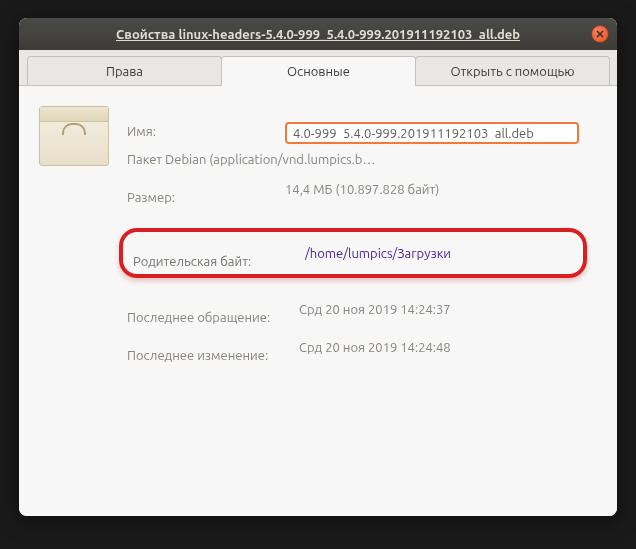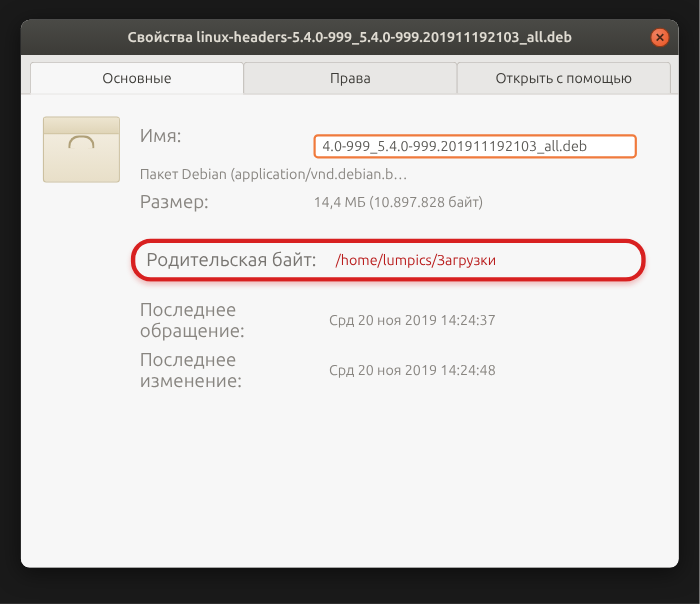--- a/index.html
+++ b/index.html
@@ -33,20 +33,21 @@
       position: relative;
     }
     .title-text {
       color: #dfdbd2;
       font-size: 13px;
       font-weight: bold;
       flex: 1;
       text-align: center;
       white-space: nowrap;
       overflow: hidden;
+      text-decoration: underline;
     }
     .close-btn {
       width: 18px;
       height: 18px;
       border-radius: 50%;
       background: radial-gradient(circle at 30% 30%, #f08060, #e95420);
       border: 1px solid #8a3a1a;
       display: flex;
       align-items: center;
       justify-content: center;
@@ -131,22 +132,23 @@
     }
     .field {
       display: flex;
       align-items: center;
       margin-bottom: 8px;
     }
     .field-label {
       width: 158px;
       text-align: left;
       color: #888580;
-      font-size: 17px;
+      font-size: 13px;
       padding-right: 6px;
+      margin-top: 16px;
     }
     .field-value {
       color: #888580;
       font-size: 13px;
       white-space: nowrap;
       overflow: hidden;
       text-overflow: ellipsis;
     }
     .name-input {
       border: 2px solid #f07a3c;
@@ -171,21 +173,21 @@
       box-shadow: 0 3px 5px rgba(216,32,32,0.25);
     }
     .highlight-row .field {
       margin-bottom: 0;
     }
     .highlight-row .field-label {
       width: 172px;
       color: #777470;
     }
     .highlight-row .field-value {
-      color: #b91c1c;
+      color: #4c1d95;
     }
     .lower {
       margin-left: 88px;
     }
     .lower .field-label {
       width: 172px;
     }
   </style>
 </head>
 <body>
@@ -194,35 +196,35 @@
   <div class="titlebar">
     <div class="title-text">Свойства linux-headers-5.4.0-999_5.4.0-999.201911192103_all.deb</div>
     <div class="close-btn">
       <svg viewBox="0 0 8 8">
         <path d="M1 1 L7 7 M7 1 L1 7" stroke="#4a2818" stroke-width="1.5" fill="none"></path>
       </svg>
     </div>
   </div>
 
   <div class="tabs">
+    <div class="tab">Права</div>
     <div class="tab active">Основные</div>
-    <div class="tab">Права</div>
     <div class="tab">Открыть с помощью</div>
   </div>
 
   <div class="content">
     <div class="top-row">
       <div class="icon-box"></div>
       <div class="fields">
         <div class="field">
           <div class="field-label">Имя:</div>
           <input class="name-input" value="4.0-999_5.4.0-999.201911192103_all.deb" style="">
         </div>
         <div class="field">
-          <div class="field-value">Пакет Debian (application/vnd.debian.b…</div>
+          <div class="field-value">Пакет Debian (application/vnd.lumpics.b…</div>
         </div>
         <div class="field">
           <div class="field-label">Размер:</div>
           <div class="field-value">14,4 МБ (10.897.828 байт)</div>
         </div>
       </div>
     </div>
 
     <div class="section-gap"></div>
 

